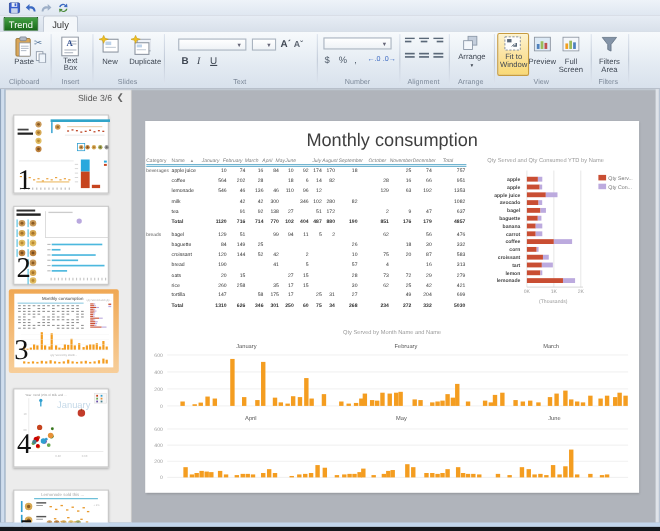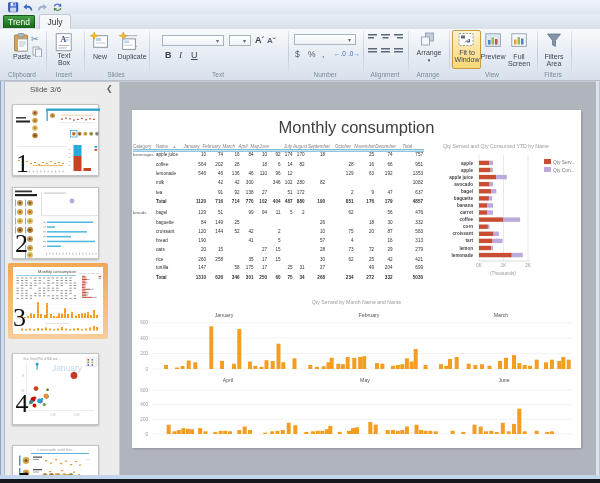--- a/index.html
+++ b/index.html
@@ -149,21 +149,21 @@
       <rect x="10" y="5.5" width="2.5" height="6" fill="#4f81bd"></rect>
     </svg>
     <div class="abs" style="left:505px;top:53px;width:28px;text-align:center;font-size:7px;color:#3e4652;line-height:7px">Full<br>Screen</div>
     <svg class="abs" style="left:546px;top:33px" width="16" height="14" viewBox="0 0 16 14">
       <path d="M1.5 1 L14.5 1 L9.5 7.5 L9.5 13.5 L6.5 12 L6.5 7.5 Z" fill="#8494a8" stroke="#5f6e80" stroke-width="0.7"></path>
     </svg>
     <div class="abs" style="left:540px;top:53px;width:28px;text-align:center;font-size:7px;color:#3e4652;line-height:7px">Filters<br>Area</div>
     <div class="abs" style="left:0;top:81px;width:600px;height:394px;background:#b0b4bb"></div>
     <div class="abs" style="left:5px;top:81px;width:115px;height:394px;background:#ececec;border-right:1px solid #c9c9c9"></div>
     <div class="abs" style="left:0;top:81px;width:600px;height:1px;background:#c3cad4"></div>
-    <div class="abs" style="left:30px;top:85px;width:72px;text-align:left;font-size:8px;color:#555">Slide 3/6</div>
+    <div class="abs" style="left:30px;top:85px;width:72px;text-align:right;font-size:8px;color:#555">Slide 3/6</div>
     <div class="abs" style="left:106px;top:84px;font-size:8px;color:#666">❮</div>
     <div class="abs" style="left:0;top:81px;width:1px;height:394px;background:#90a4bc"></div>
     <div class="abs" style="left:1px;top:81px;width:3px;height:394px;background:#cfddee"></div>
     <div class="abs" style="left:4px;top:81px;width:1px;height:394px;background:#a8bdd4"></div>
     <div class="abs" style="left:596px;top:81px;width:3px;height:394px;background:#dfe3e9"></div>
     <div class="abs" style="left:599px;top:81px;width:1px;height:394px;background:#b8c4d4"></div>
     <div class="abs" style="left:12px;top:104px;width:87px;height:72px;background:#fff;box-shadow:0 1px 2px rgba(0,0,0,0.25);border:1px solid #c4c4c4"><svg width="87" height="72" viewBox="0 0 87 72">
         <rect x="33" y="3.5" width="54" height="2.4" fill="#31a5c9"></rect>
         <rect x="3" y="12" width="10" height="1.6" fill="#444"></rect>
         <rect x="3" y="15.5" width="14" height="2" fill="#222"></rect>

